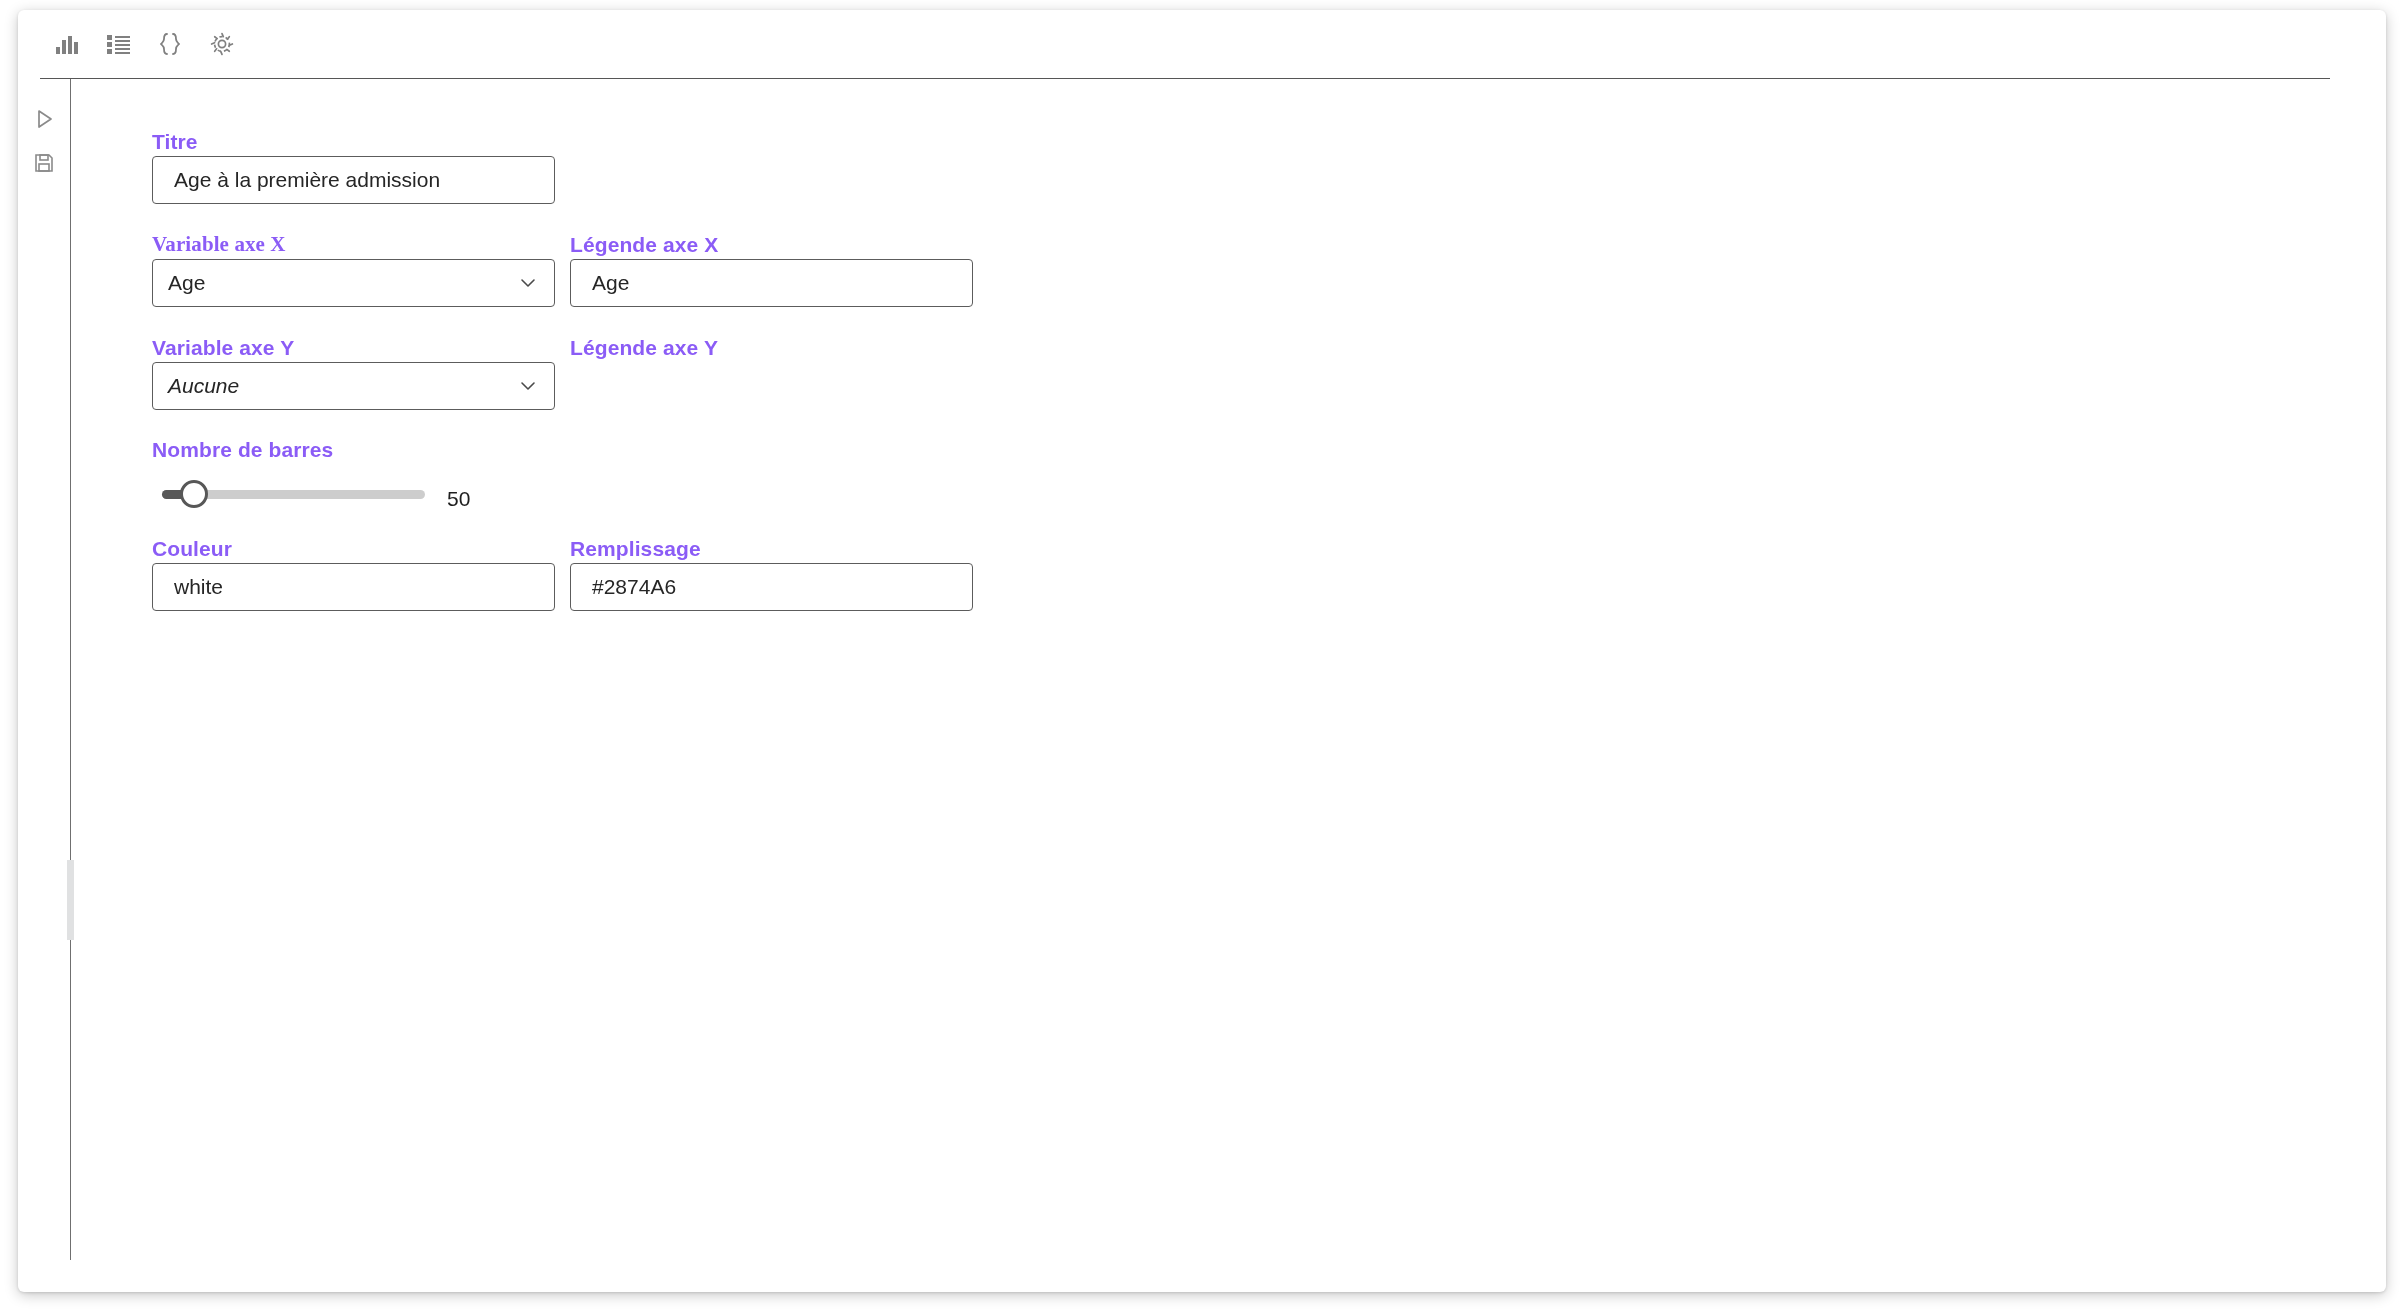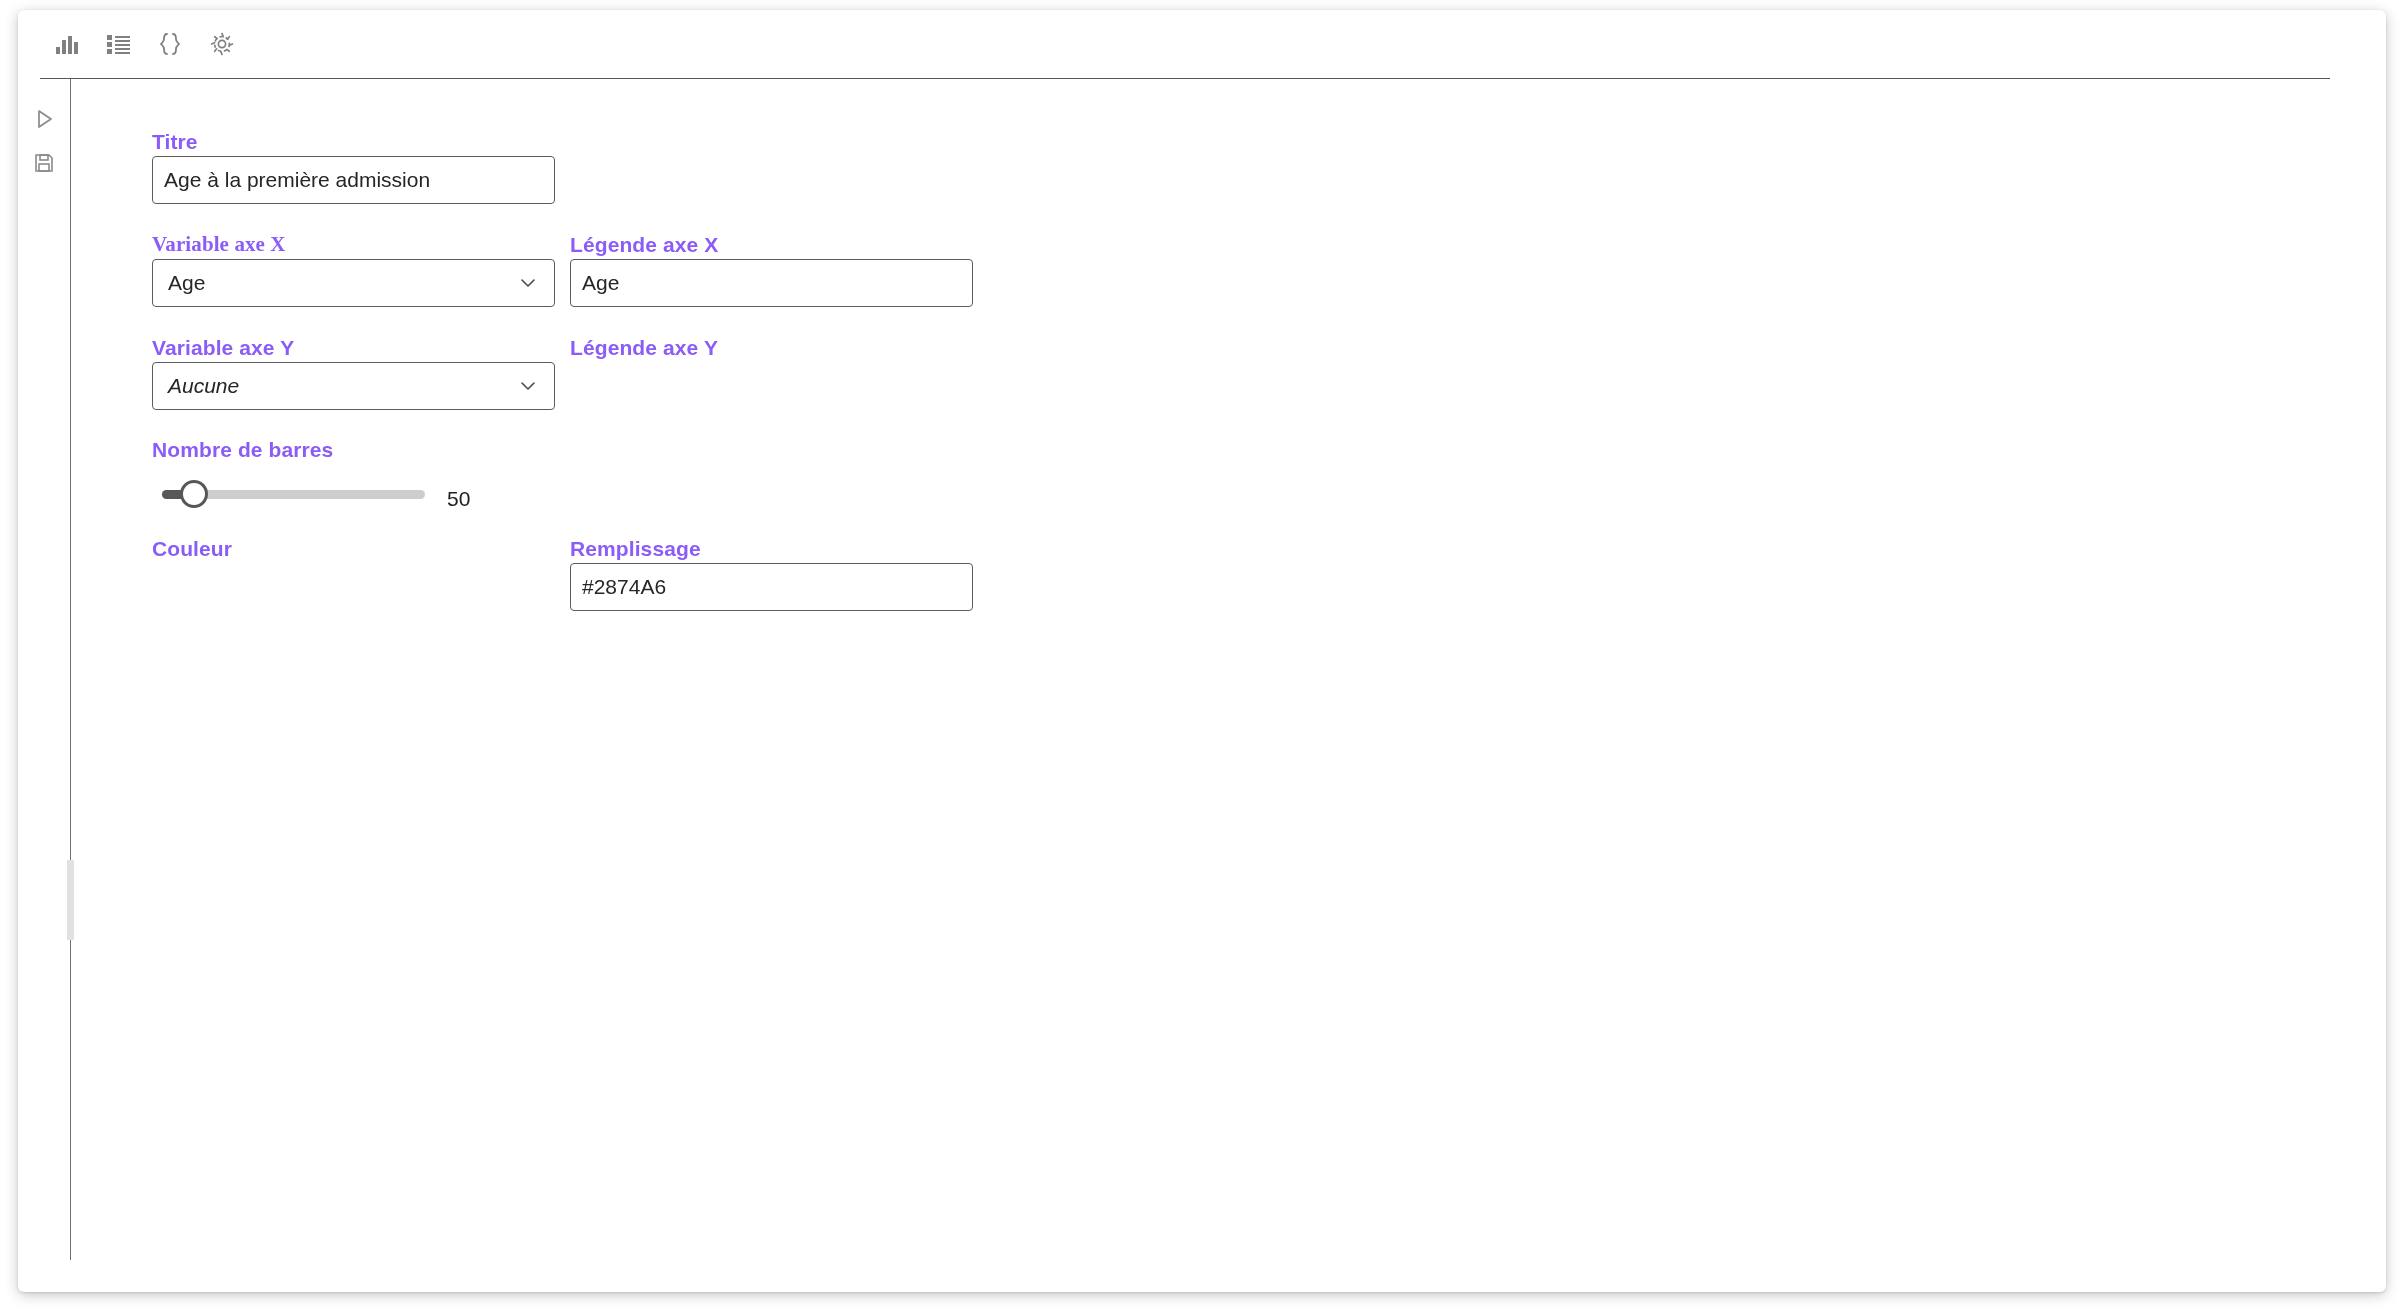--- a/index.html
+++ b/index.html
@@ -114,21 +114,21 @@
   }
 
   .text-input {
     box-sizing: border-box;
     height: 48px;
     border: 1.5px solid #5c5c5c;
     border-radius: 4px;
     background: #ffffff;
     font-size: 21px;
     color: #262626;
-    padding: 0 11px;
+    padding: 0 21px;
     display: flex;
     align-items: center;
     cursor: text;
     white-space: nowrap;
     overflow: hidden;
   }
 
   .select-input {
     box-sizing: border-box;
     height: 48px;
@@ -343,19 +343,20 @@
     <div id="slider-row">
       <div id="slider-track-wrap">
         <div id="slider-track"></div>
         <div id="slider-fill"></div>
         <div id="slider-thumb"></div>
       </div>
       <div id="slider-value">50</div>
     </div>
 
     <div id="row-couleur-label" class="field-label">Couleur</div>
+    <div id="input-couleur" class="text-input">white</div>
 
     <div id="row-remplis-label" class="field-label">Remplissage</div>
     <div id="input-remplissage" class="text-input">#2874A6</div>
 
   </div>
 
 </div>
 
 </body></html>

